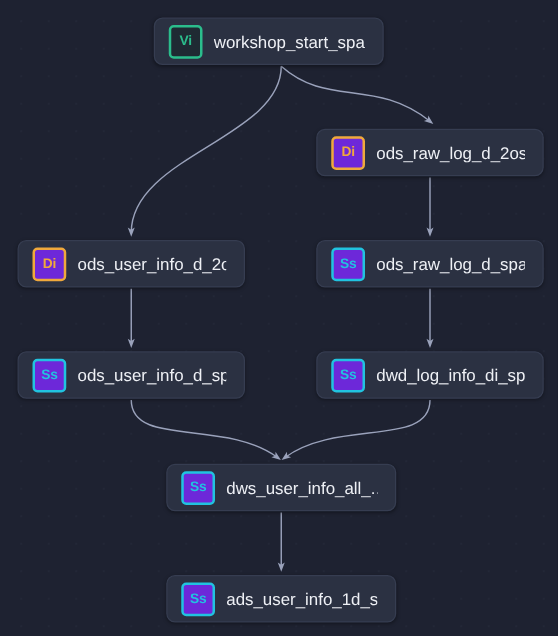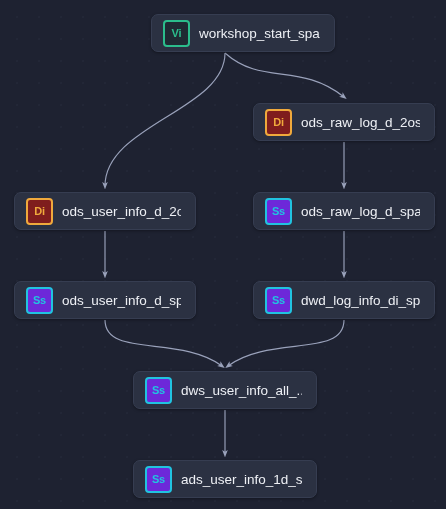--- a/index.html
+++ b/index.html
@@ -55,21 +55,21 @@
     letter-spacing: -0.2px;
   }
   .badge.vi {
     border-color: #2bbd8c;
     color: #2bbd8c;
     background: #1f2a33;
   }
   .badge.di {
     border-color: #f0a93c;
     color: #f0a93c;
-    background: #7f1d1d;
+    background: #6d28d9;
   }
   .badge.ss {
     border-color: #21c3e0;
     color: #21c3e0;
     background: #6d28d9;
   }
   .node-label {
     color: #eef0f5;
     font-size: 13.5px;
     white-space: nowrap;
@@ -92,21 +92,21 @@
       <path d="M225,53 C262,86 300,62 344,97"></path>
       <path d="M344,142 L344,186"></path>
       <path d="M105,231 L105,275"></path>
       <path d="M344,231 L344,275"></path>
       <path d="M105,320 C105,358 180,335 222,366"></path>
       <path d="M344,320 C344,358 270,335 228,366"></path>
       <path d="M225,410 L225,454"></path>
     </g>
   </svg>
 
-  <div class="node" style="left: 151px; top: 14px; width: 184px;">
+  <div class="node" style="left: 123px; top: 14px; width: 184px;">
     <span class="badge vi">Vi</span>
     <span class="node-label">workshop_start_spa...</span>
   </div>
 
   <div class="node" style="left: 253px; top: 103px; width: 182px;">
     <span class="badge di">Di</span>
     <span class="node-label">ods_raw_log_d_2oss...</span>
   </div>
 
   <div class="node" style="left: 14px; top: 192px; width: 182px;">

